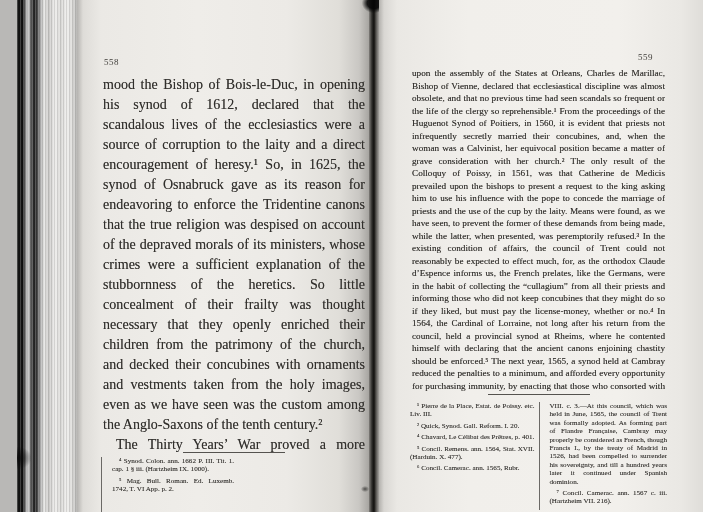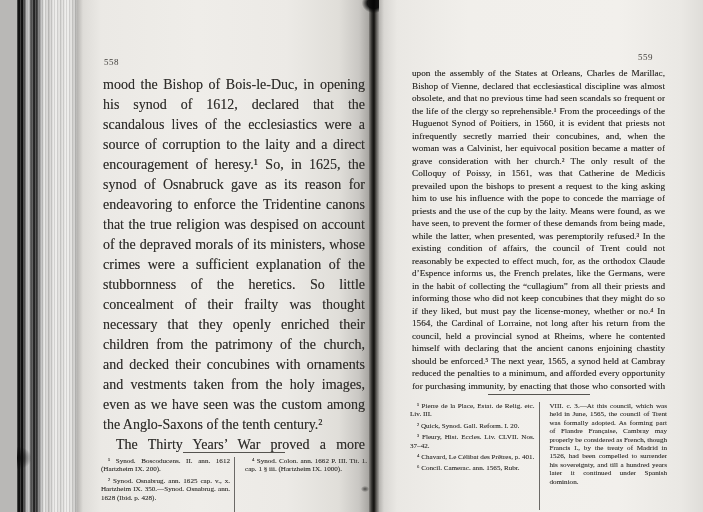--- a/index.html
+++ b/index.html
@@ -73,50 +73,48 @@
     <div class="header header-left">
       <span class="pagenum pn-left">558</span>
     </div>
     <div class="body body-left">
       <p class="noindent">mood the Bishop of Bois-le-Duc, in opening his synod of 1612, declared that the scandalous lives of the ecclesiastics were a source of corruption to the laity and a direct encouragement of heresy.¹ So, in 1625, the synod of Osnabruck gave as its reason for endeavoring to enforce the Tridentine canons that the true religion was despised on account of the depraved morals of its ministers, whose crimes were a sufficient explanation of the stubbornness of the heretics. So little concealment of their frailty was thought necessary that they openly enriched their children from the patrimony of the church, and decked their concubines with ornaments and vestments taken from the holy images, even as we have seen was the custom among the Anglo-Saxons of the tenth century.²</p>
       <p>The Thirty Years’ War proved a more effectual bar to the spread of heresy than these fruitless efforts to cure the incurable malady of the church.  After the Peace of Westphalia, there was no further need to appeal to the dread of proselyting Lutheranism as a stimulus to virtue, but still the same process of reasoning appears in exhortations to regain the forfeited respect of the community.  Thus, in 1652, the Bishop of Munster expressed his horror at the obstinacy with which, in spite of fines, edicts, and canons, his clergy persisted in retaining their concubines, and he declared that the discordance between the professions and the practice of the priesthood rendered them a stench in the nostrils of the people and destroyed the authority of religion itself;³ and in 1662 the synod of Cologne deplored that the notorious want of respect felt for the ministers of Christ was the direct result of their own immorality.⁴  A doctrine even sprang up to the effect that it was not requisite to force a concubinarian to eject his companion if she was useful to him in his housekeeping or if it would be difficult for him to obtain another servant; and this became sufficiently formidable to entitle it to a place among the errors of belief formally condemned by the Roman Inquisition in its decree of March, 1666.⁵</p>
       <p class="newpara">In France the influence of the Tridentine canons had been equally unsatisfactory.  At a royal council held in 1560, which resolved</p>
     </div>
     <div class="fn-sep fn-sep-left"></div>
     <div class="footnotes fn-left-block">
-      <div class="fn-col">
-        <p>¹ Synod. Boscoducens. II. ann. 1612 (Hartzheim IX. 200).</p>
-        <p>² Synod. Osnabrug. ann. 1625 cap. v., x. Hartzheim IX. 350.—Synod. Osnabrug. ann. 1628 (Ibid. p. 428).</p>
-      </div>
       <div class="fn-col second">
         <p>⁴ Synod. Colon. ann. 1662 P. III. Tit. 1. cap. 1 § iii. (Hartzheim IX. 1000).</p>
+        <p>⁵ Mag. Bull. Roman. Ed. Luxemb. 1742, T. VI App. p. 2.</p>
       </div>
     </div>
   </div>
 
   <div class="gutter"></div>
   <div class="gutter-blob"></div>
   <div class="gutter-dot"></div>
 
   <div class="page page-right">
 
     <div class="header header-right">
       <span class="pagenum pn-right">559</span>
     </div>
     <div class="body body-right">
       <p class="noindent">upon the assembly of the States at Orleans, Charles de Marillac, Bishop of Vienne, declared that ecclesiastical discipline was almost obsolete, and that no previous time had seen scandals so frequent or the life of the clergy so reprehensible.¹  From the proceedings of the Huguenot Synod of Poitiers, in 1560, it is evident that priests not infrequently secretly married their concubines, and, when the woman was a Calvinist, her equivocal position became a matter of grave consideration with her church.²  The only result of the Colloquy of Poissy, in 1561, was that Catherine de Medicis prevailed upon the bishops to present a request to the king asking him to use his influence with the pope to concede the marriage of priests and the use of the cup by the laity.  Means were found, as we have seen, to prevent the former of these demands from being made, while the latter, when presented, was peremptorily refused.³  In the existing condition of affairs, the council of Trent could not reasonably be expected to effect much, for, as the orthodox Claude d’Espence informs us, the French prelates, like the Germans, were in the habit of collecting the “cullagium” from all their priests and informing those who did not keep concubines that they might do so if they liked, but must pay the license-money, whether or no.⁴  In 1564, the Cardinal of Lorraine, not long after his return from the council, held a provincial synod at Rheims, where he contented himself with declaring that the ancient canons enjoining chastity should be enforced.⁵  The next year, 1565, a synod held at Cambray reduced the penalties to a minimum, and afforded every opportunity for purchasing immunity, by enacting that those who consorted with loose women, and who remained obdurate to warnings and reprehension, should be punished at the pleasure of the officials.⁶  In two years more the same council was fain to ask the aid of the secular arm to remove the concubines of its clergy⁷—a course again suggested as late as</p>
     </div>
     <div class="fn-sep fn-sep-right"></div>
     <div class="footnotes fn-right-block">
       <div class="fn-col">
-        <p>¹ Pierre de la Place, Estat. de Relig. etc. Liv. III.</p>
+        <p>¹ Pierre de la Place, Estat. de Poissy. etc. Liv. III.</p>
         <p>² Quick, Synod. Gall. Reform. I. 20.</p>
-        <p>³ Fleury, Hist. Eccles. Liv. CLVII. Nos. 37–42.</p>
         <p>⁴ Chavard, Le Célibat des Prêtres, p. 401.</p>
+        <p>⁵ Concil. Remens. ann. 1564, Stat. XVII. (Harduin. X. 477).</p>
         <p>⁶ Concil. Camerac. ann. 1565, Rubr.</p>
       </div>
       <div class="fn-col second">
         <p class="cont">VIII. c. 3.—At this council, which was held in June, 1565, the council of Trent was formally adopted.  As forming part of Flandre Française, Cambray may properly be considered as French, though Francis I., by the treaty of Madrid in 1526, had been compelled to surrender his sovereignty, and till a hundred years later it continued under Spanish dominion.</p>
+        <p>⁷ Concil. Camerac. ann. 1567 c. iii. (Hartzheim VII. 216).</p>
       </div>
     </div>
   </div>
 
 </div>
 
 </body></html>

